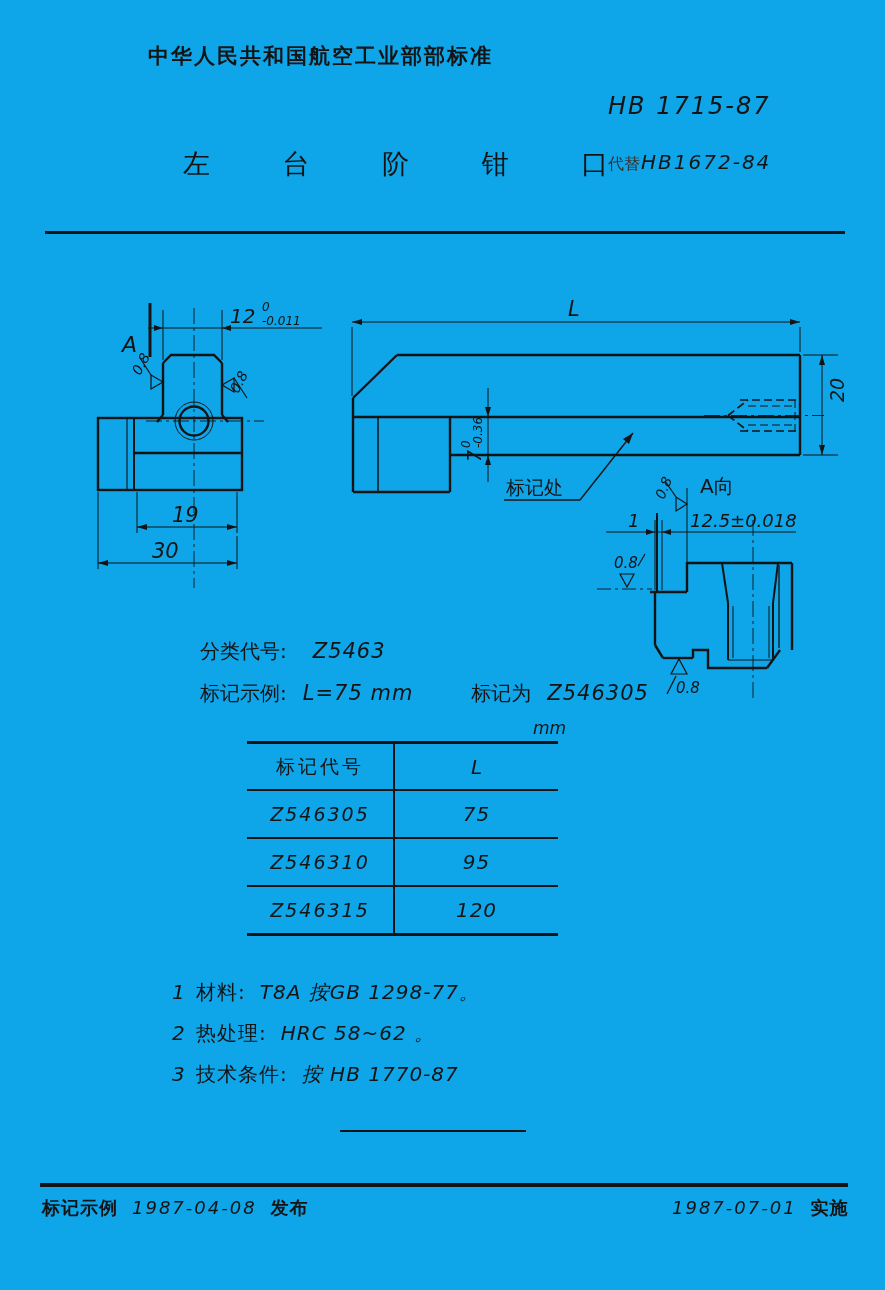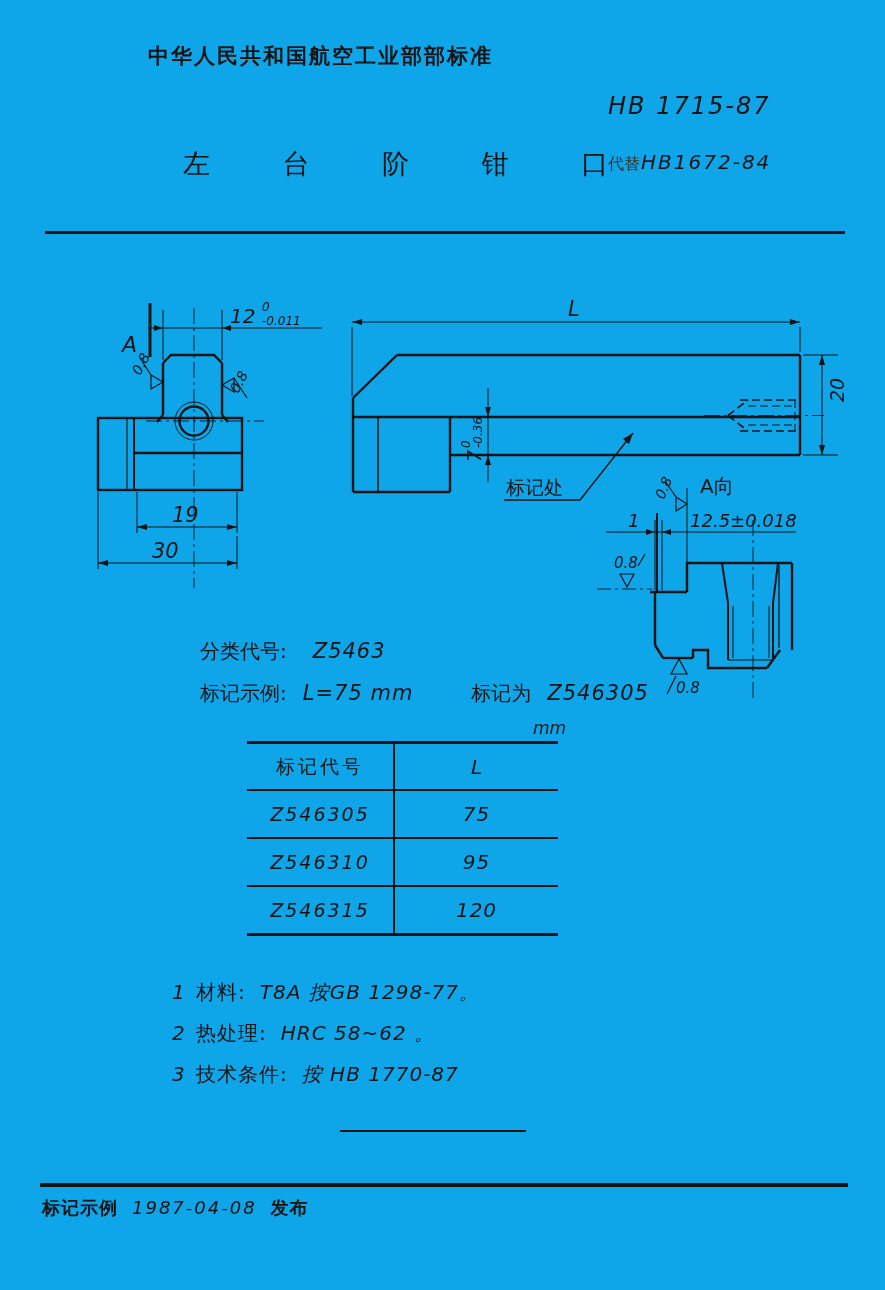--- a/index.html
+++ b/index.html
@@ -301,14 +301,17 @@
       <span class="note-text">按 HB 1770-87</span>
     </div>
   </div>
 
   <div class="abs rule sep-small"></div>
 
   <div class="abs rule foot-rule"></div>
   <div class="abs footer-left">
     <b>标记示例</b><span class="date">1987-04-08</span><b>发布</b>
   </div>
+  <div class="abs footer-right">
+    <span class="date">1987-07-01</span><b>实施</b>
+  </div>
 
 </div>
 
 </body></html>

